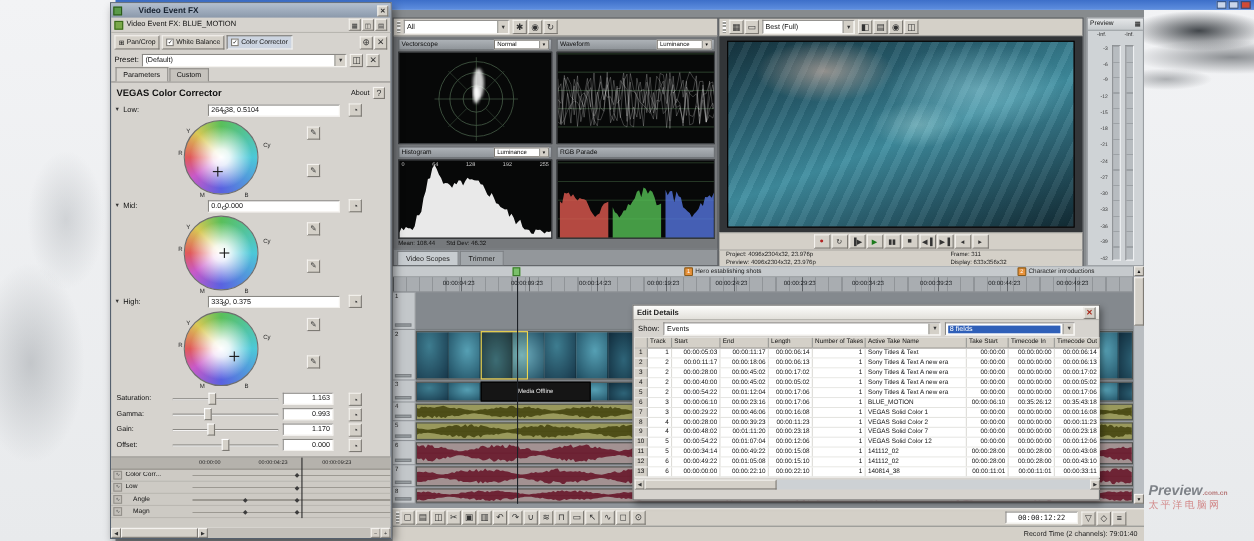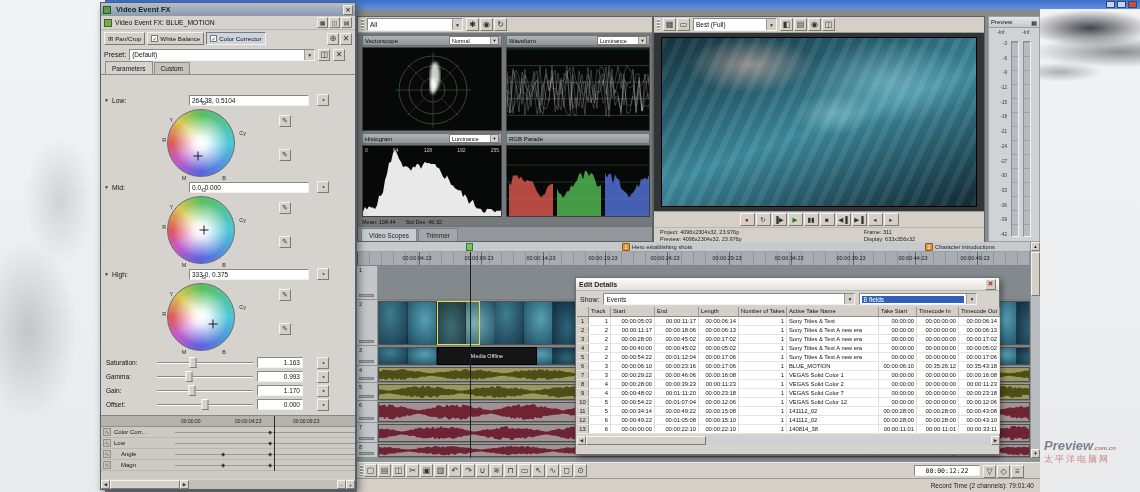--- a/index.html
+++ b/index.html
@@ -100,21 +100,21 @@
 .c0{width:22px}.c1{width:44px}.c2{width:44px}.c3{width:40px}.c4{width:48px}.c5{width:92px;text-align:left;padding-left:2px}.c6{width:38px}.c7{width:42px}.c8{width:41px}
 #ed-hscroll{position:absolute;left:1px;top:158px;width:423px;height:9px;background:#cdd1d4;display:flex}
 #ed-hscroll .hthumb{width:120px;height:9px}
 
 #edit-toolbar{left:357px;top:462px;width:683px;height:16px;background:#d4d0c8;border-top:1px solid #f2f0ec;display:flex;align-items:center;gap:1px;padding:0 3px}
 #tc-box{position:absolute;right:60px;top:2px;width:66px;height:11px;display:flex;align-items:center;justify-content:center;font-size:6.5px}
 #status-bar{left:357px;top:478px;width:683px;height:14px;background:#d4d0c8;border-top:1px solid #9a9a96}
 #status-bar span{position:absolute;right:6px;top:3px;font-size:6.5px;color:#222}
 
 #fx-dialog{left:100px;top:2px;width:256px;height:488px;background:#d6d3ce;border:1px solid #55606e;box-shadow:3px 4px 8px rgba(0,0,0,.45);z-index:50}
-#fx-titlebar{position:absolute;left:0;top:0;right:0;height:13px;background:linear-gradient(#b3bfce,#8b99ab);display:flex;align-items:center;gap:5px;padding:0 2px;font-size:7.5px;font-weight:bold;color:#15202e}
+#fx-titlebar{position:absolute;left:0;top:0;right:0;height:13px;background:linear-gradient(#b3bfce,#8b99ab);display:flex;align-items:center;gap:15px;padding:0 2px;font-size:7.5px;font-weight:bold;color:#15202e}
 #fx-titlebar .appicon{width:8px;height:8px;background:#5a9a4a;border:1px solid #2a5a1a}
 #fx-close{margin-left:auto;width:10px;height:10px;font-size:6px}
 #fx-event-row{position:absolute;left:0;top:13px;right:0;height:14px;display:flex;align-items:center;gap:3px;padding:0 3px;border-bottom:1px solid #b8b6b0}
 #fx-event-row .fxicon{width:8px;height:8px;background:#7aa84a;border:1px solid #3a6a1a}
 #fx-event-row .right{margin-left:auto;display:flex;gap:1px}
 #fx-chain-row{position:absolute;left:0;top:27px;right:0;height:17px;display:flex;align-items:center;gap:2px;padding:0 3px}
 .chainbtn{display:inline-flex;align-items:center;gap:2px;height:13px;padding:0 3px;font-size:6.2px;white-space:nowrap}
 .chk{width:7px;height:7px;background:#fff;border:1px solid #7d7a74;font-size:5.5px;line-height:6px;text-align:center;color:#111}
 #fx-chain-row .right{margin-left:auto;display:flex;gap:1px}
 #fx-preset-row{position:absolute;left:0;top:44px;right:0;height:15px;display:flex;align-items:center;gap:3px;padding:0 3px}
@@ -742,20 +742,25 @@
       <span>(Default)</span>
         <span class="arr">▼</span>
     </div>
     <span class="icon-btn bevel" style="width:12px;height:12px">◫</span>
     <span class="icon-btn bevel" style="width:12px;height:12px">✕</span>
   </div>
   <div id="fx-tabs">
     <span class="fxtab active">Parameters</span>
     <span class="fxtab">Custom</span>
   </div>
+  <div id="fx-plugin-header">
+    <span class="ptitle">VEGAS Color Corrector</span>
+    <span class="about">About</span>
+    <span class="icon-btn bevel" style="width:11px;height:11px">?</span>
+  </div>
 
   <div class="wheel-sec" style="top:91px">
     <div class="sec-head">
       <span class="tri">▼</span>
       <span class="slabel">Low:</span>
       <span class="sval sunken">264.38, 0.5104</span>
       <span class="kf-btn bevel icon-btn">◔</span>
     </div>
     <div class="wheel-wrap">
         <div class="wheel"></div>

